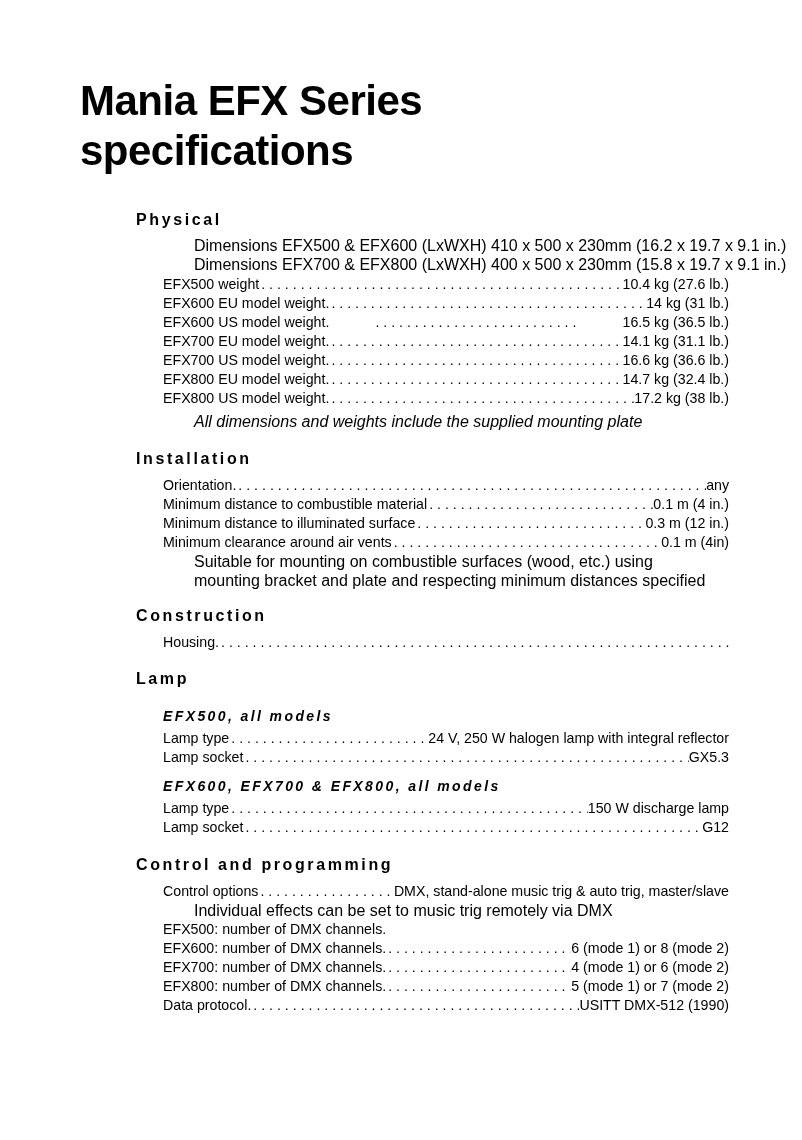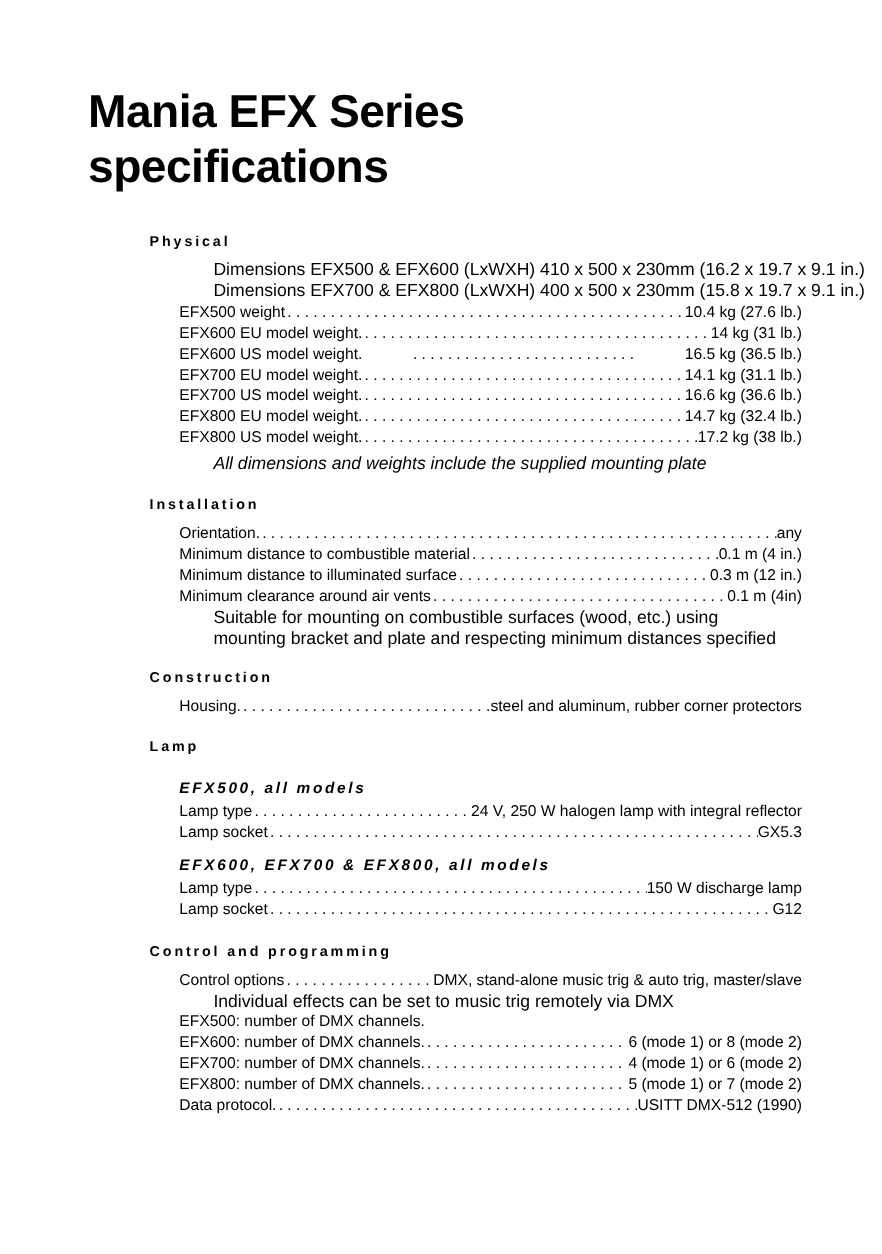--- a/index.html
+++ b/index.html
@@ -29,21 +29,21 @@
       margin: 0;
       font-size: 42px;
       line-height: 50px;
       font-weight: bold;
       letter-spacing: -0.5px;
     }
     .section-heading {
       position: absolute;
       left: 136px;
       margin: 0;
-      font-size: 13px;
+      font-size: 16px;
       font-weight: bold;
       letter-spacing: 2.6px;
       line-height: 20px;
     }
     .sub-heading {
       position: absolute;
       left: 163px;
       margin: 0;
       font-size: 14px;
       font-weight: bold;
@@ -166,21 +166,20 @@
     <span class="value">0.1 m (4in)</span>
   </div>
   <div class="text-line" style="top:552px;">Suitable for mounting on combustible surfaces (wood, etc.) using</div>
   <div class="text-line" style="top:571px;">mounting bracket and plate and respecting minimum distances specified</div>
 
   <h2 class="section-heading" style="top:606px;">Construction</h2>
 
   <div class="row" style="top:633px;">
     <span class="label">Housing.</span>
     <span class="leader"></span>
-    <span class="value">steel and aluminum, rubber corner protectors</span>
   </div>
 
   <h2 class="section-heading" style="top:669px;">Lamp</h2>
 
   <h3 class="sub-heading" style="top:707px;">EFX500, all models</h3>
   <div class="row" style="top:729px;">
     <span class="label">Lamp type</span>
     <span class="leader"></span>
     <span class="value">24 V, 250 W halogen lamp with integral reflector</span>
   </div>

